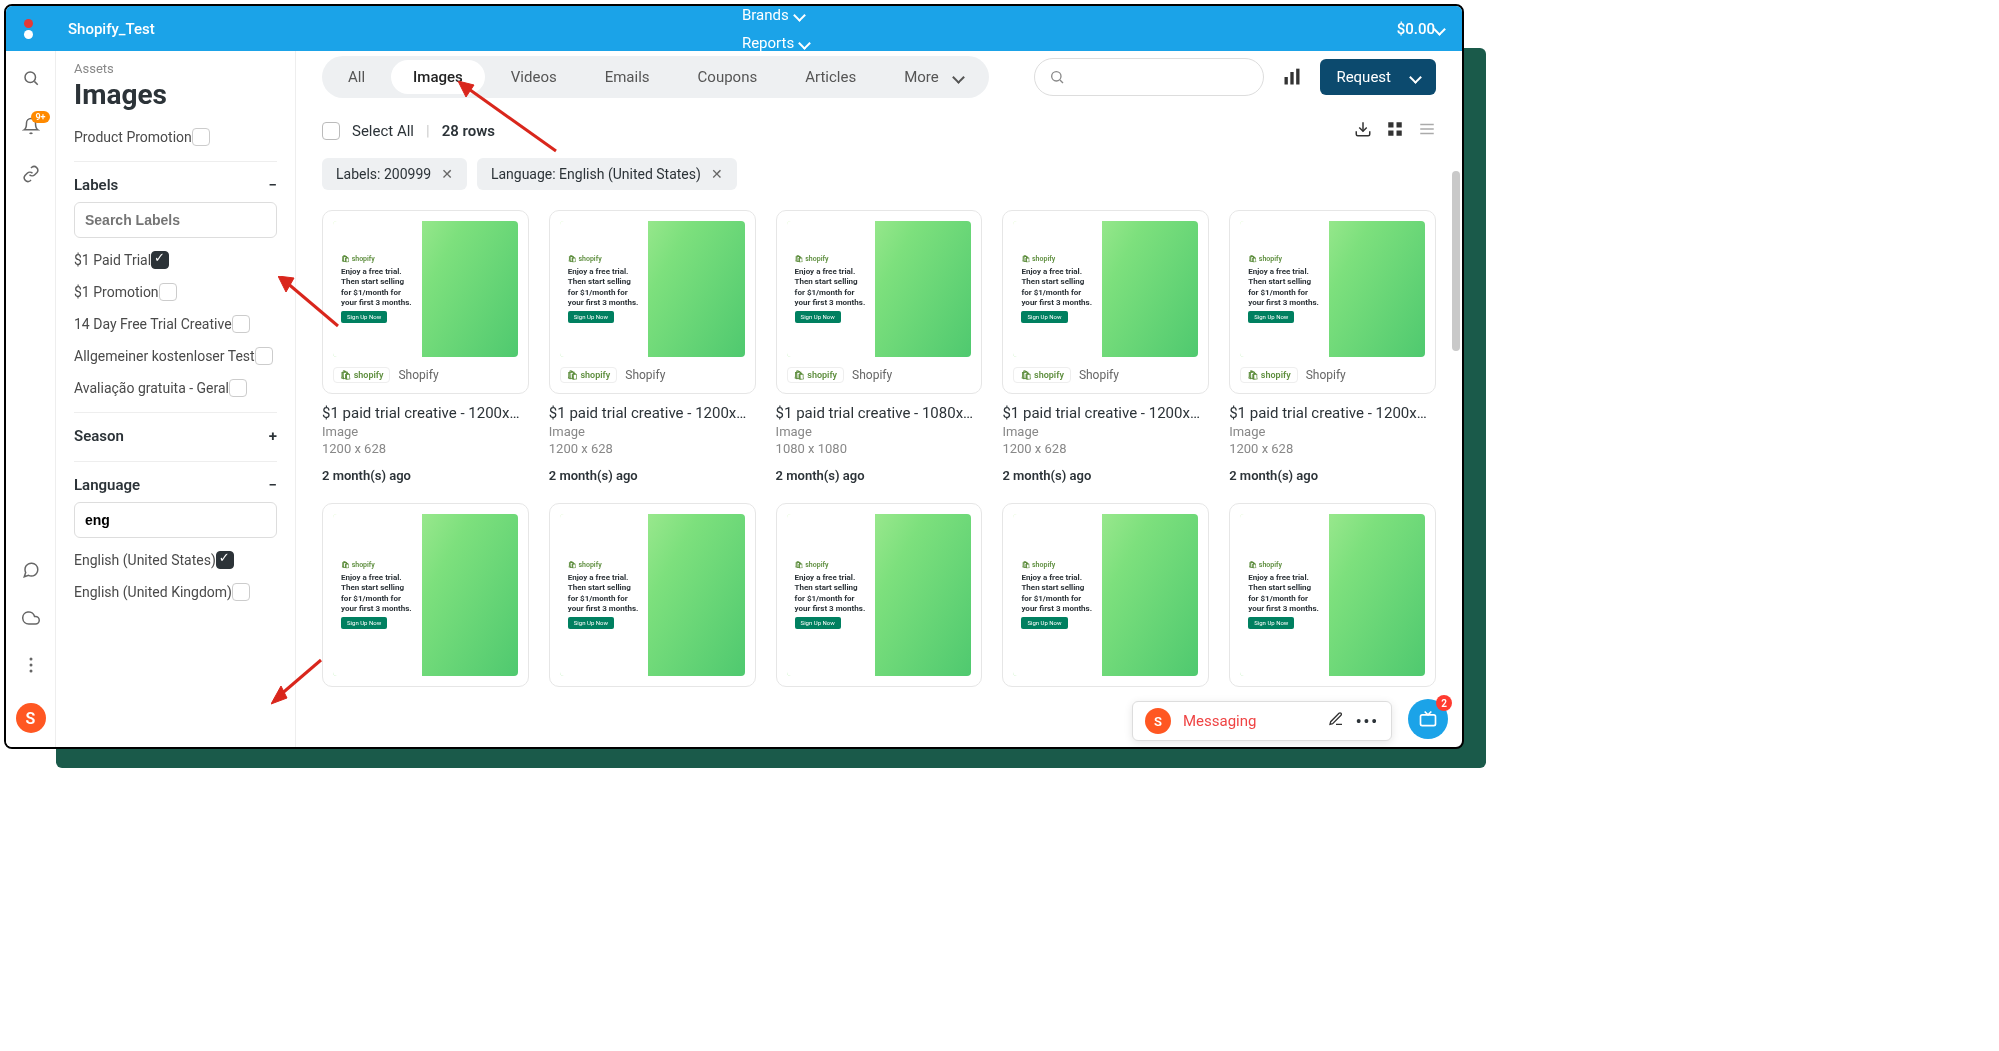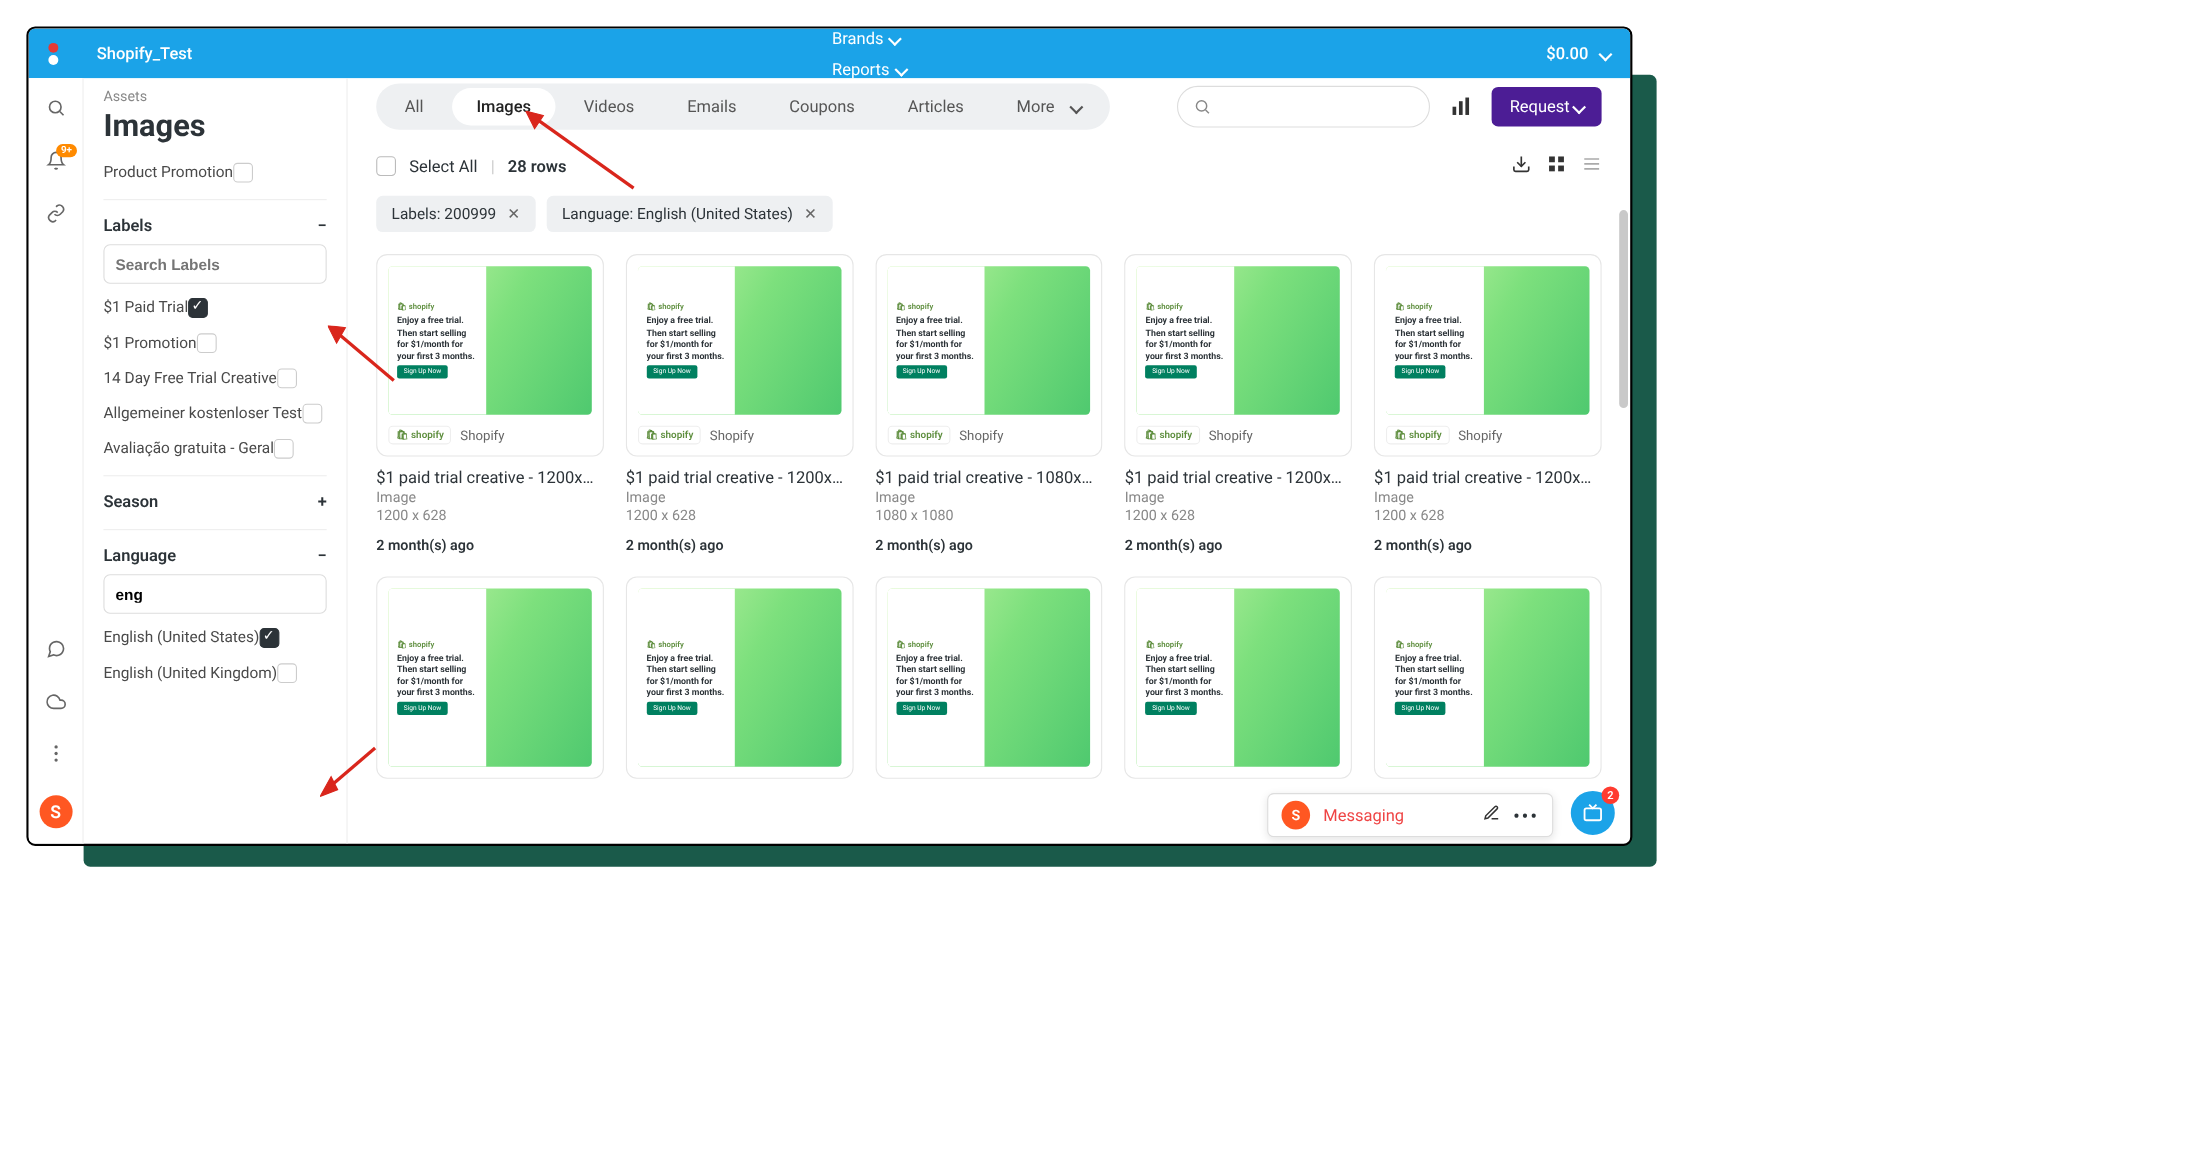--- a/index.html
+++ b/index.html
@@ -1,29 +1,29 @@
 <!DOCTYPE html>
 <html><head>
 <meta charset="utf-8">
 <style>
 * { box-sizing: border-box; margin: 0; padding: 0; }
 body { font-family: -apple-system, BlinkMacSystemFont, "Segoe UI", Roboto, sans-serif; background: #fff; color: #2c3338; overflow: hidden; }
-.outer { position: relative; width: 1490px; height: 760px; margin: 24px; }
+.outer { position: relative; width: 1490px; height: 760px; margin: 4px; }
 .shadow-back { position: absolute; left: 52px; top: 44px; width: 1430px; height: 720px; background: #1a5a4a; border-radius: 6px; }
 .frame { position: absolute; left: 0; top: 0; width: 1460px; height: 745px; background: #fff; border: 2px solid #000; border-radius: 8px; overflow: hidden; }
 
 
 .topbar { height: 45px; background: #1ba3e8; display: flex; align-items: center; padding: 0 18px; color: #fff; }
 .topbar .logo { width: 14px; display: flex; flex-direction: column; gap: 2px; }
 .topbar .logo .dot { width: 9px; height: 9px; border-radius: 50%; }
 .topbar .brand { margin-left: 30px; font-size: 15px; font-weight: 500; }
 .topnav { margin-left: auto; margin-right: auto; display: flex; gap: 8px; flex-direction: column; }
 .topnav .item { display: flex; align-items: center; gap: 6px; font-size: 15px; cursor: pointer; padding-bottom: 2px; }
 .topnav .item.active { border-bottom: 3px solid #fff; padding-bottom: 10px; margin-bottom: -13px; }
-.topbar .balance { font-size: 15px; font-weight: 500; display: flex; gap: 11px; align-items: center; }
+.topbar .balance { font-size: 15px; font-weight: 500; display: flex; gap: 0; align-items: center; }
 .chev::after { content: ""; display: inline-block; width: 7px; height: 7px; border-right: 2px solid currentColor; border-bottom: 2px solid currentColor; transform: rotate(45deg); margin-top: -3px; }
 
 
 .rail { position: absolute; left: 0; top: 45px; width: 50px; bottom: 0; background: #fff; border-right: 1px solid #eee; display: flex; flex-direction: column; align-items: center; padding-top: 18px; gap: 26px; }
 .rail .ricon { color: #666; cursor: pointer; position: relative; }
 .rail .badge { position: absolute; top: -6px; right: -10px; background: #ff8a00; color: #fff; font-size: 9px; padding: 1px 4px; border-radius: 8px; font-weight: 600; }
 .rail .spacer { flex: 1; }
 .rail .avatar-s { width: 30px; height: 30px; border-radius: 50%; background: #ff5722; color: #fff; display: flex; align-items: center; justify-content: center; font-weight: 600; margin-bottom: 14px; }
 
 
@@ -38,21 +38,21 @@
 .section-hdr { display: flex; justify-content: space-between; align-items: center; font-weight: 600; font-size: 15px; padding: 14px 0 8px; border-top: 1px solid #eee; margin-top: 8px; }
 .search-box { width: 100%; height: 36px; border: 1px solid #ddd; border-radius: 6px; padding: 16px 10px; font-size: 14px; margin-bottom: 6px; font-weight: bold; }
 
 .content { flex: 1; padding: 5px 26px; overflow-y: auto; position: relative; }
 .ctrl-row { display: flex; align-items: center; gap: 18px; }
 .pill-tabs { background: #eef0f2; border-radius: 22px; display: flex; padding: 4px; gap: 4px; }
 .pill-tabs .ptab { padding: 8px 22px; border-radius: 18px; font-size: 15px; color: #555; cursor: pointer; display: flex; align-items: center; gap: 6px; }
 .pill-tabs .ptab.active { background: #fff; font-weight: 500; color: #222; }
 .search-oval { margin-left: auto; width: 230px; height: 38px; border: 1px solid #ddd; border-radius: 20px; display: flex; align-items: center; padding: 0 14px; color: #888; }
 .bars-icon svg { display: block; }
-.btn-request { background: #4c1d95; color: #fff; padding: 9px 16px; border-radius: 6px; font-size: 15px; display: flex; align-items: center; gap: 4px; cursor: pointer; }
+.btn-request { background: #0c4a6e; color: #fff; padding: 9px 16px; border-radius: 6px; font-size: 15px; display: flex; align-items: center; gap: 20px; cursor: pointer; }
 
 .sel-row { display: flex; align-items: center; gap: 12px; margin-top: 22px; font-size: 15px; }
 .sel-row .cb2 { width: 18px; height: 18px; border: 1.5px solid #bbb; border-radius: 4px; }
 .sel-row .divider { color: #ccc; }
 .view-toggle { margin-left: auto; display: flex; gap: 14px; color: #555; }
 
 .chips { display: flex; gap: 10px; margin-top: 16px; }
 .chip { background: #eef0f2; padding: 8px 14px; border-radius: 6px; font-size: 14px; display: flex; align-items: center; gap: 10px; }
 .chip .x { cursor: pointer; color: #666; }
 

